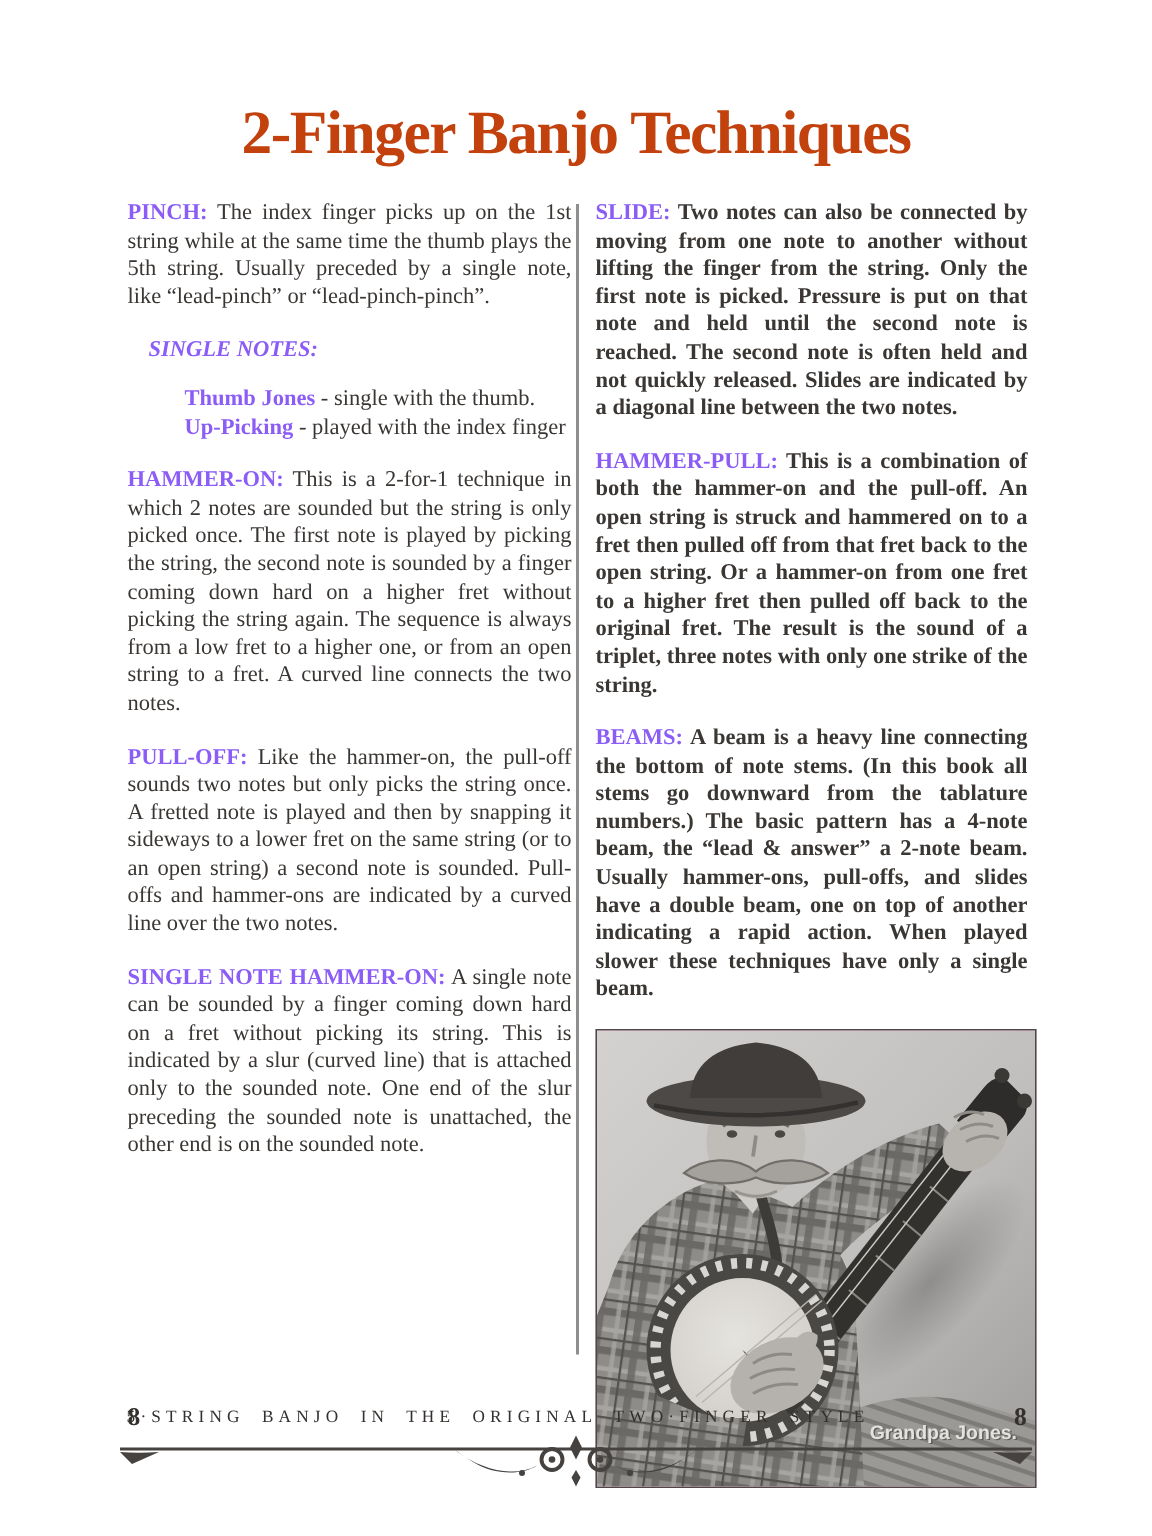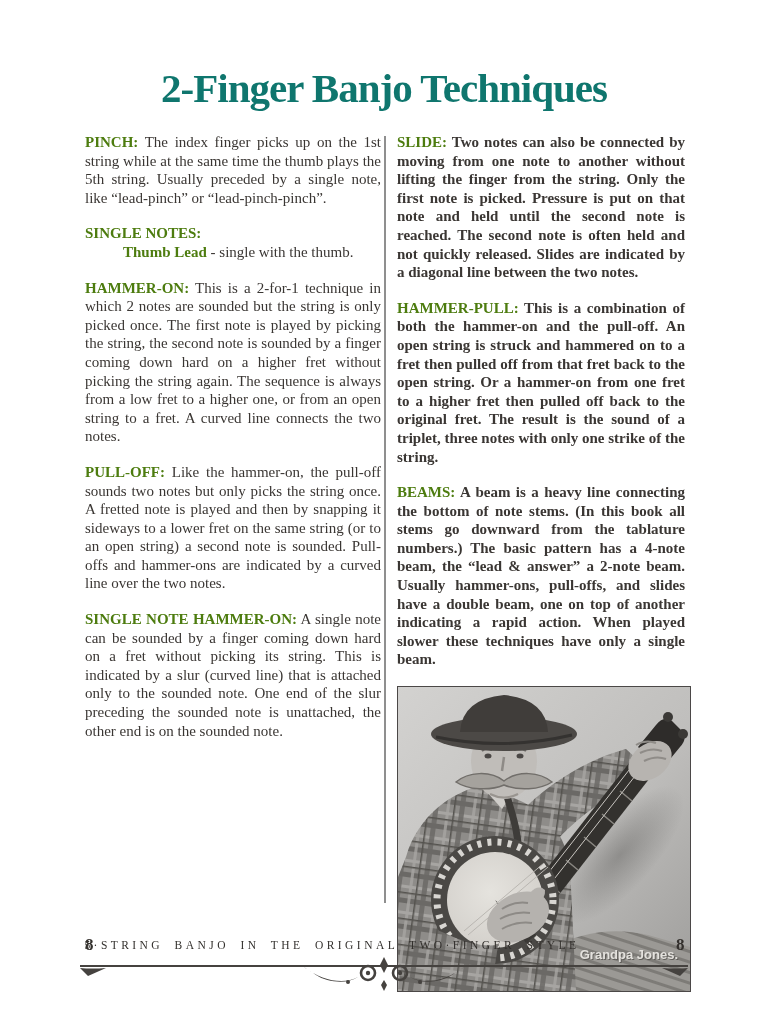--- a/index.html
+++ b/index.html
@@ -2,30 +2,30 @@
 <html><head>
 <meta charset="utf-8">
 <style>
   html,body{margin:0;padding:0;}
   body{
     width:768px;height:1024px;background:#ffffff;position:relative;
     font-family:"Liberation Serif", serif;color:#3a3633;overflow:hidden;
   }
   .page-title{
     position:absolute;top:64px;left:0;width:768px;margin:0;
-    text-align:center;font-size:41px;font-weight:bold;color:#0f766e;
+    text-align:center;font-size:41px;font-weight:bold;color:#c2410c;
     letter-spacing:-1px;font-family:"Liberation Serif", serif;
   }
   .col{position:absolute;top:133px;font-size:15px;line-height:18.6px;text-align:justify;}
   .col-left{left:85px;width:296px;}
   .col-right{left:397px;width:288px;font-weight:bold;}
   .vdivider{position:absolute;left:384px;top:136px;width:2px;height:767px;background:#8f8f8f;}
   .para{margin:0 0 17px 0;}
-  .para b,.heading,.def-item b{color:#4d7c0f;}
-  .heading{margin:0;font-weight:bold;}
+  .para b,.heading,.def-item b{color:#8b5cf6;}
+  .heading{margin:14px;font-weight:bold;font-style:italic;}
   .def-list{margin:0 0 17px 0;padding-left:38px;text-align:left;}
   .def-item{margin:0;}
   .photo{
     margin:14px 0 16px 0;padding:0;width:292px;height:304px;
     border:1px solid #4b4847;background:#f9a8d4;
   }
   .photo svg{display:block;}
   .footer-pageno{position:absolute;top:935px;font-size:17px;font-weight:bold;color:#33302d;}
   .footer-pageno.left{left:85px;}
   .footer-pageno.right{left:676px;}
@@ -39,21 +39,22 @@
 </head>
 <body>
 
 <h1 class="page-title">2-Finger Banjo Techniques</h1>
 
 <div class="col col-left">
   <p class="para"><b>PINCH:</b> <span>The index finger picks up on the 1st string while at the same time the thumb plays the 5th string. Usually preceded by a single note, like “lead-pinch” or “lead-pinch-pinch”.</span></p>
 
   <p class="heading">SINGLE NOTES:</p>
   <div class="def-list">
-    <p class="def-item"><b>Thumb Lead</b> <span>- single with the thumb.</span></p>
+    <p class="def-item"><b>Thumb Jones</b> <span>- single with the thumb.</span></p>
+    <p class="def-item"><b>Up-Picking</b> <span>- played with the index finger</span></p>
   </div>
 
 
   <p class="para"><b>HAMMER-ON:</b> <span>This is a 2-for-1 technique in which 2 notes are sounded but the string is only picked once. The first note is played by picking the string, the second note is sounded by a finger coming down hard on a higher fret without picking the string again. The sequence is always from a low fret to a higher one, or from an open string to a fret. A curved line connects the two notes.</span></p>
 
   <p class="para"><b>PULL-OFF:</b> <span>Like the hammer-on, the pull-off sounds two notes but only picks the string once. A fretted note is played and then by snapping it sideways to a lower fret on the same string (or to an open string) a second note is sounded. Pull-offs and hammer-ons are indicated by a curved line over the two notes.</span></p>
 
   <p class="para"><b>SINGLE NOTE HAMMER-ON:</b> <span>A single note can be sounded by a finger coming down hard on a fret without picking its string. This is indicated by a slur (curved line) that is attached only to the sounded note. One end of the slur preceding the sounded note is unattached, the other end is on the sounded note.</span></p>
 </div>
 

